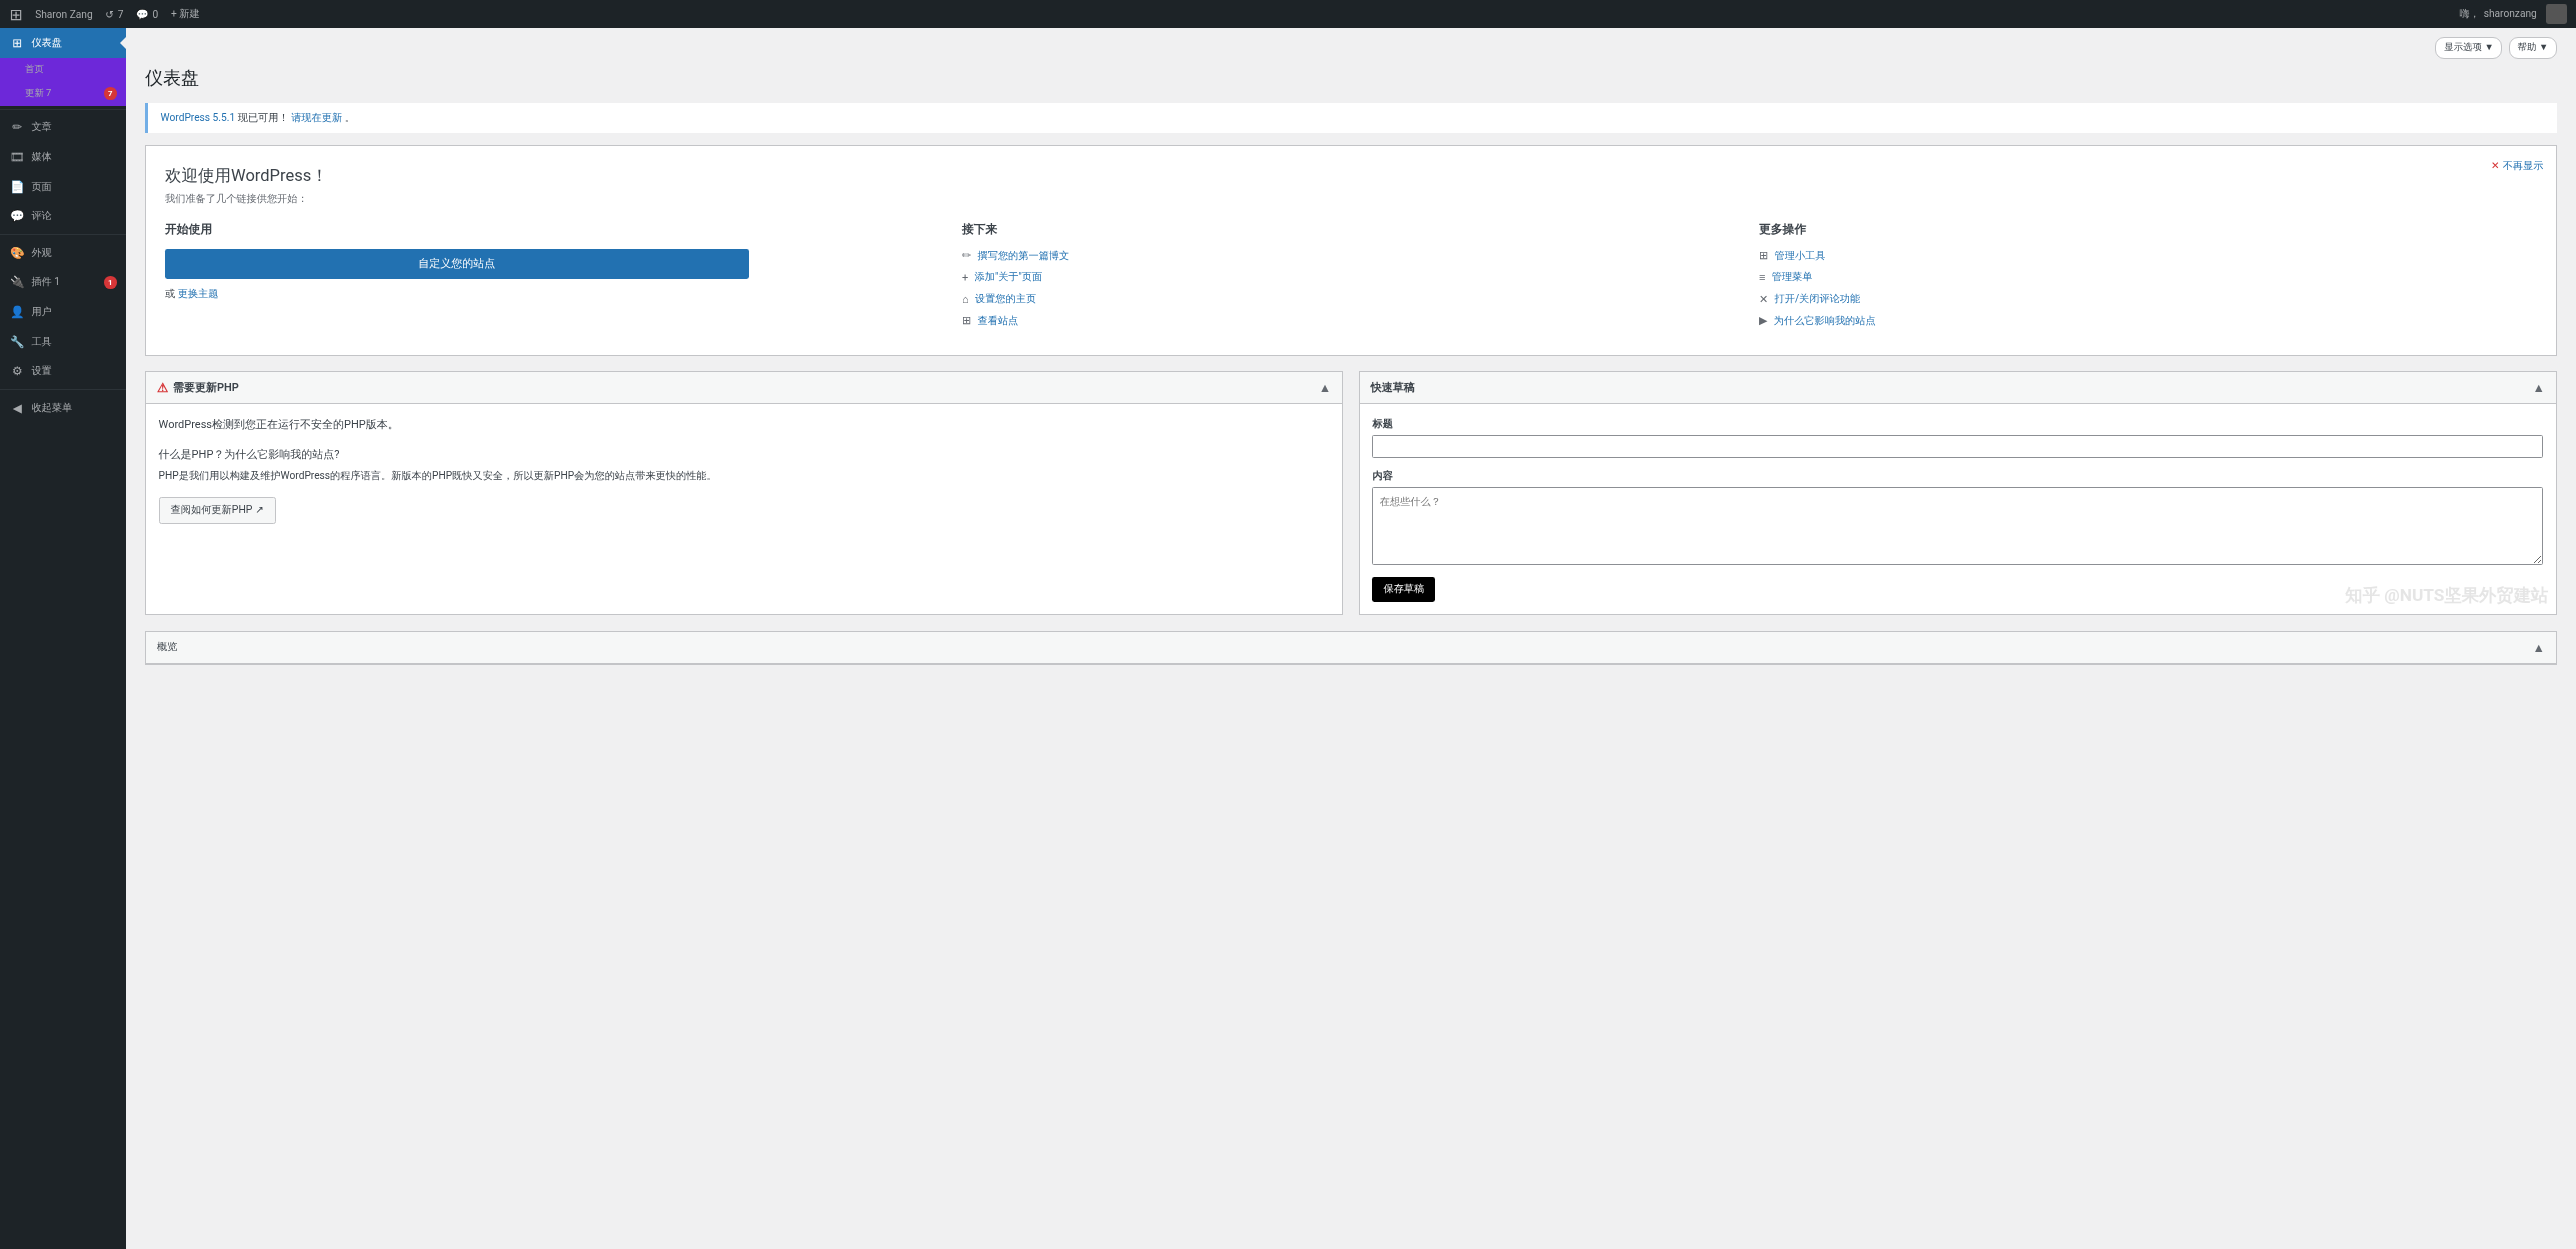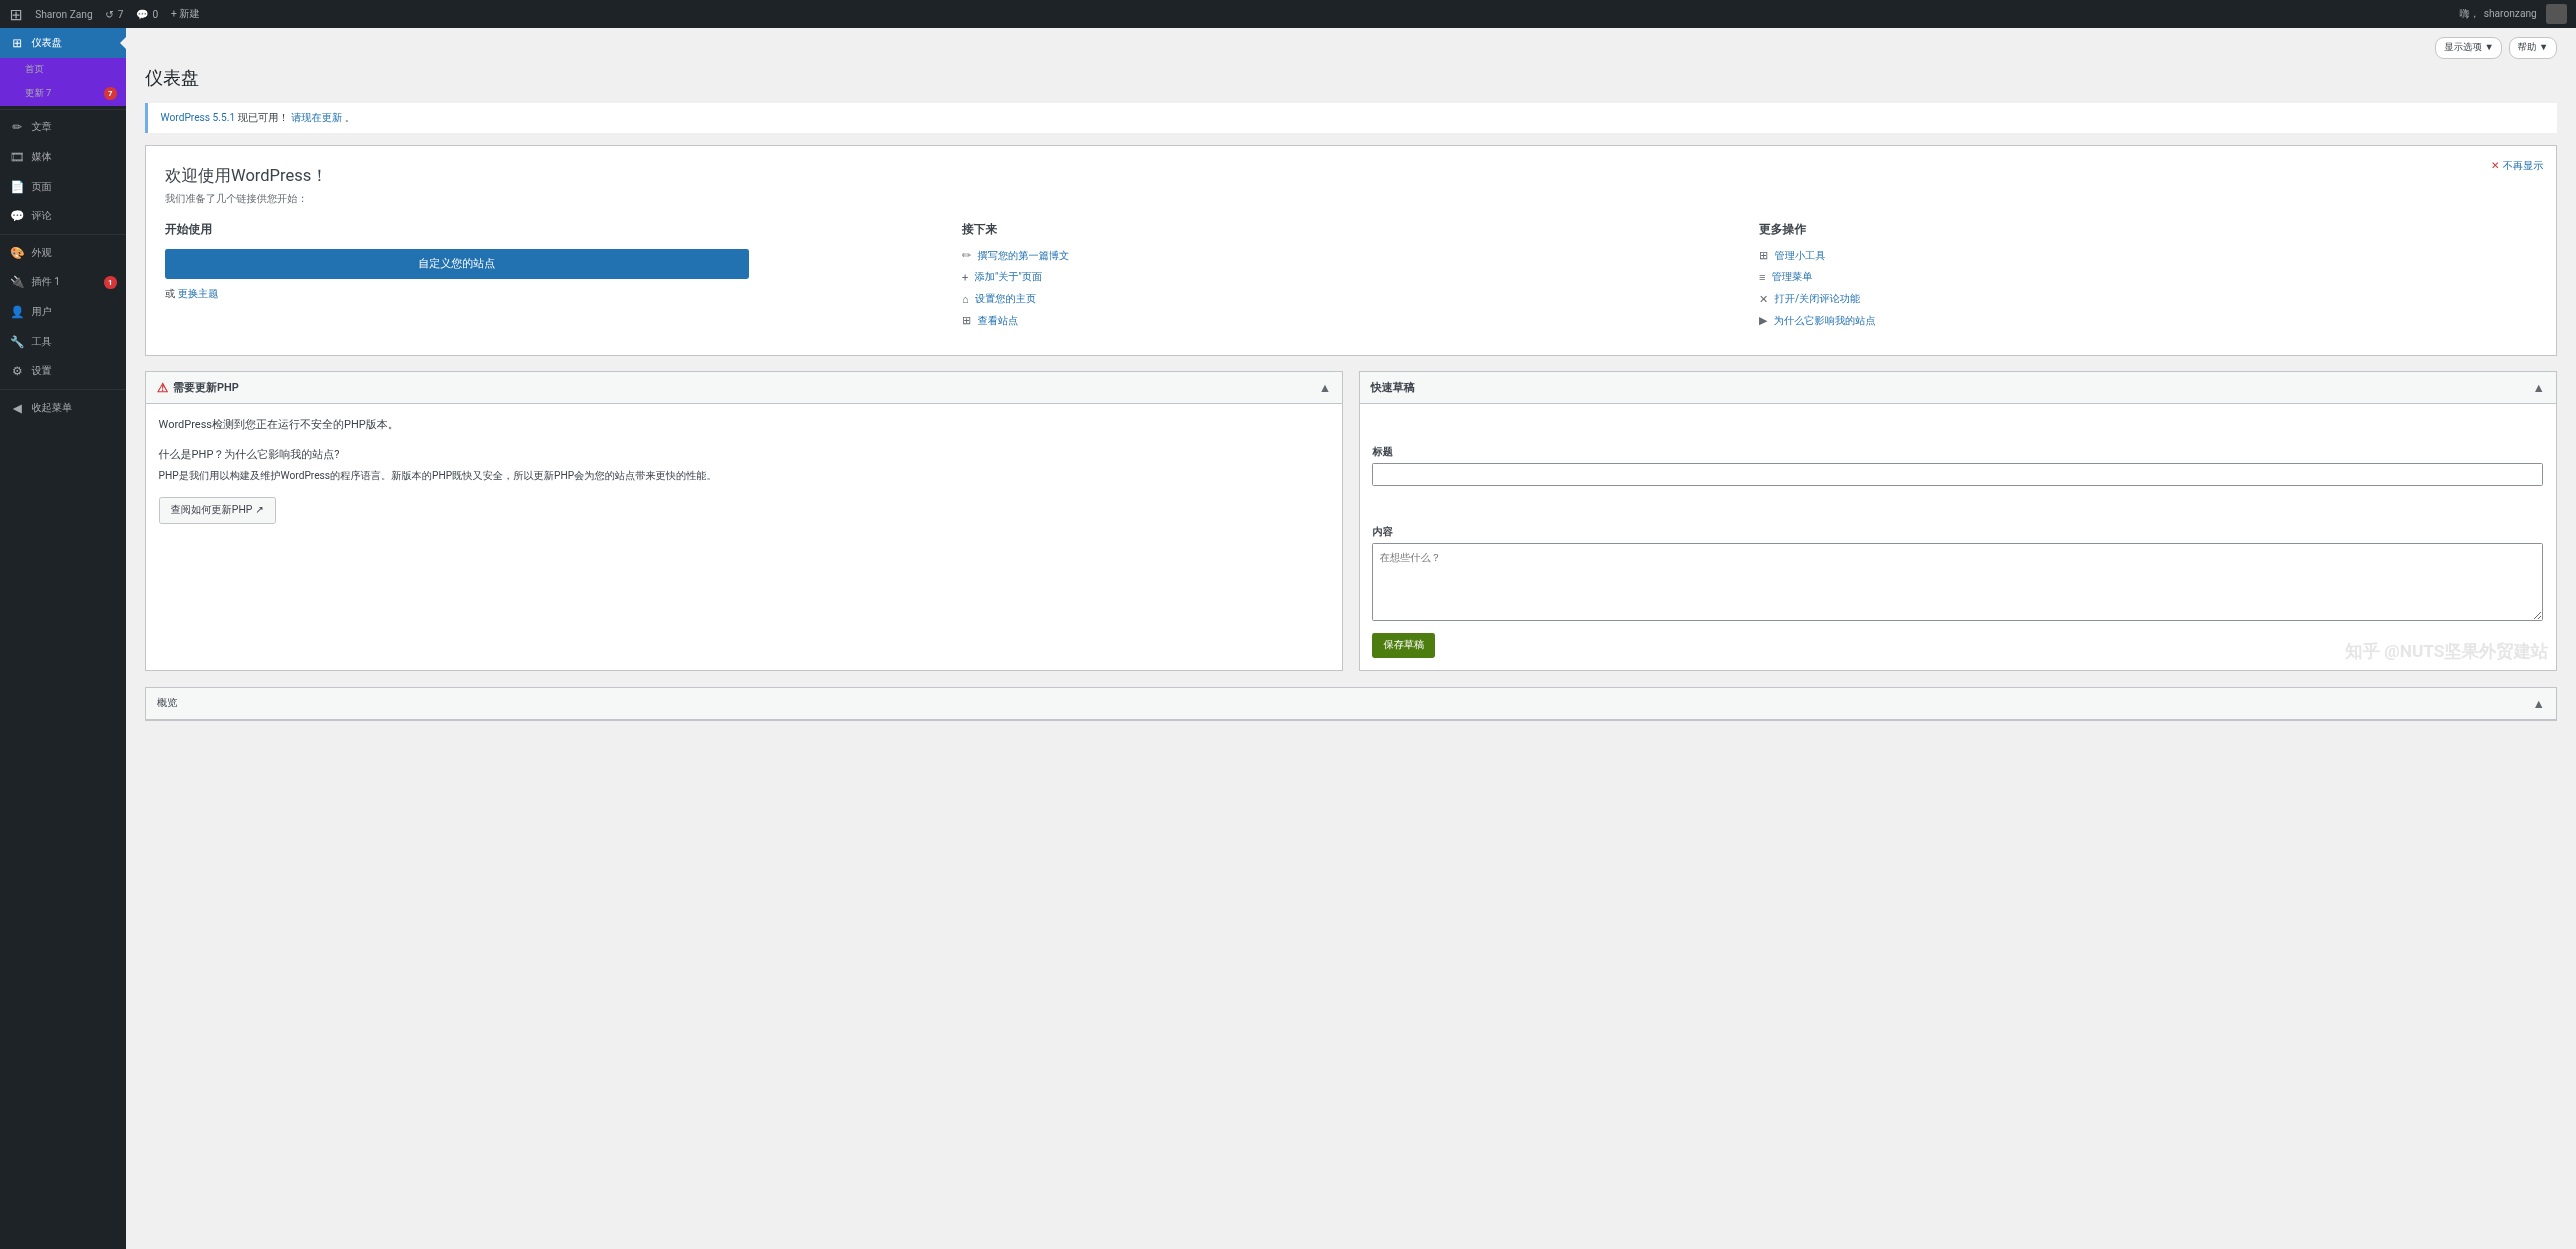--- a/index.html
+++ b/index.html
@@ -175,41 +175,41 @@
       border: 0.8px solid #c3c4c7;
       padding: 5.5px 11px;
       font-size: 10.2px;
       cursor: pointer;
       border-radius: 2.4px;
       color: #3c434a;
       display: inline-flex; align-items: center; gap: 4.7px;
     }
 
     
-    .form-label { font-size: 10.2px; font-weight: 600; margin-bottom: 4.7px; display: block; color: #3c434a; margin-top: 28px; }
+    .form-label { font-size: 10.2px; font-weight: 600; margin-bottom: 4.7px; display: block; color: #3c434a; }
     .form-input {
       width: 100%;
       border: 0.8px solid #8c8f94;
       padding: 4.7px 6.3px;
       font-size: 10.2px;
       border-radius: 1.6px;
       margin-bottom: 11px;
     }
     .form-textarea {
       width: 100%;
       border: 0.8px solid #8c8f94;
       padding: 6.3px;
       font-size: 10.2px;
       border-radius: 1.6px;
       height: 78px;
       resize: vertical;
       color: #a7aaad;
     }
     .save-btn {
-      background: #4d7c0f;
+      background: #000000;
       color: #fff;
       border: none;
       padding: 5.5px 11px;
       font-size: 10.2px;
       cursor: pointer;
       border-radius: 2.4px;
       margin-top: 9.4px;
     }
 
     

